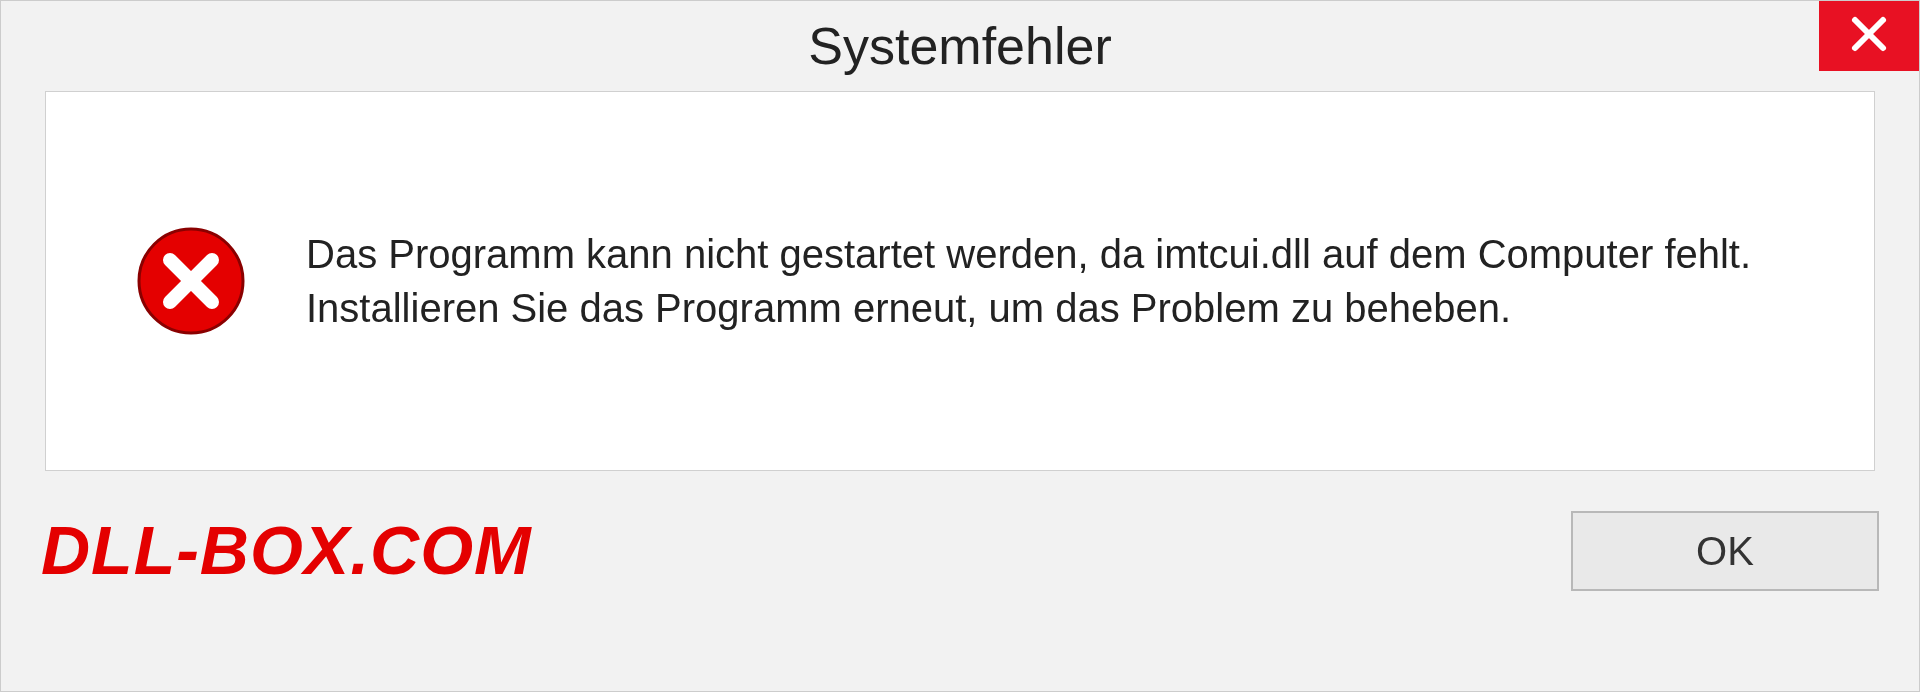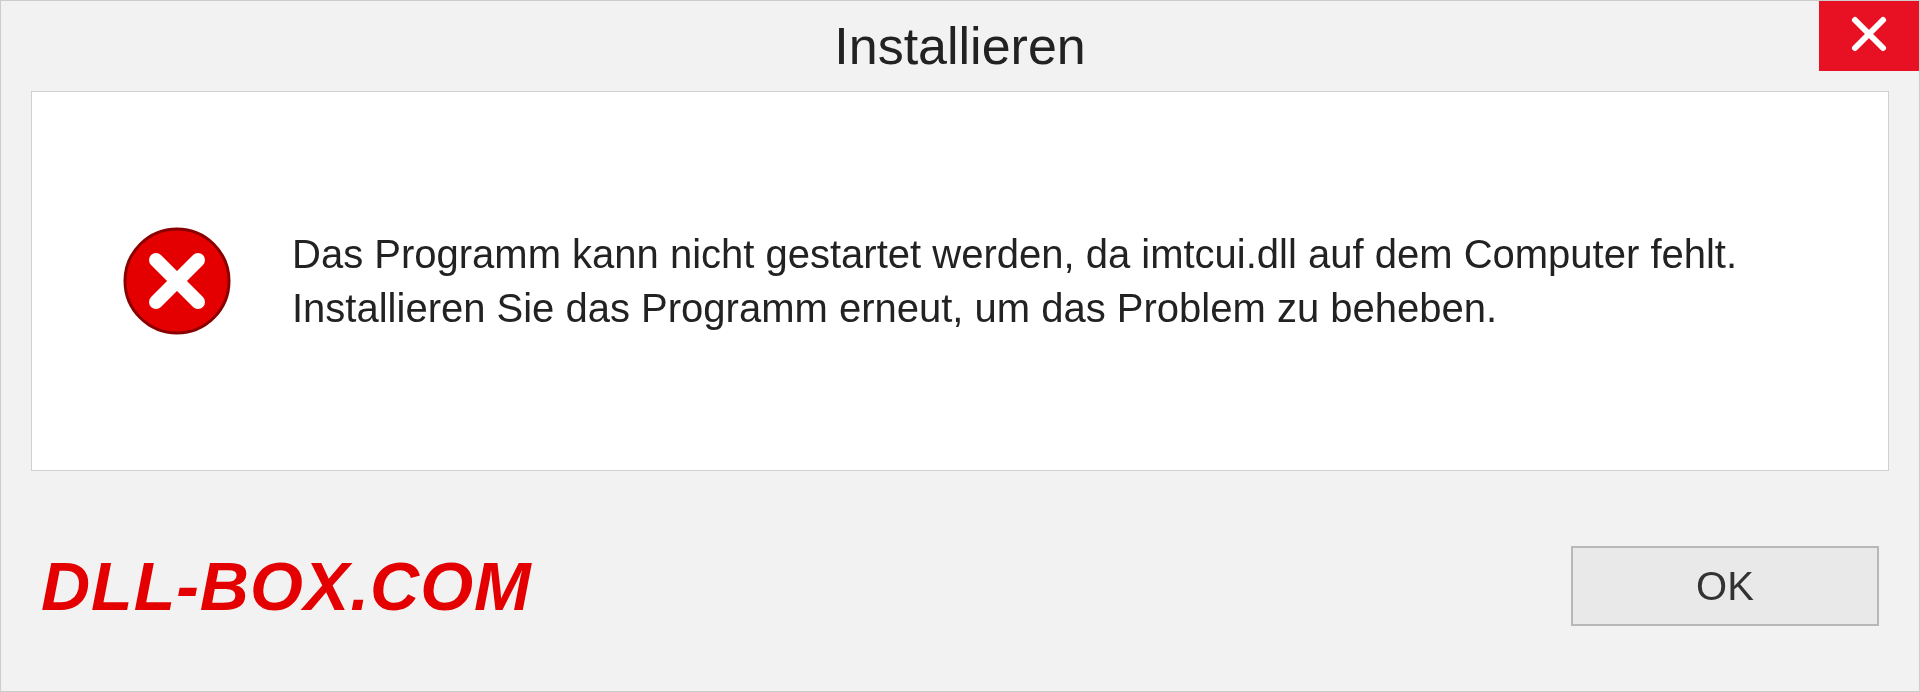--- a/index.html
+++ b/index.html
@@ -37,21 +37,21 @@
     width: 100px;
     height: 70px;
     background: #e81123;
     display: flex;
     align-items: center;
     justify-content: center;
     cursor: pointer;
   }
   .close-btn svg { width: 40px; height: 40px; }
   .content-panel {
-    margin: 0 30px;
+    margin: 0 44px;
     background: #ffffff;
     border: 1px solid #d0d0d0;
     height: 380px;
     display: flex;
     align-items: center;
     padding: 0 60px 0 90px;
   }
   .error-icon {
     flex: 0 0 auto;
     margin-right: 60px;
@@ -63,21 +63,21 @@
     color: #222;
     max-width: 1450px;
   }
   .footer {
     position: absolute;
     bottom: 0;
     left: 0;
     right: 0;
     height: 180px;
     display: flex;
-    align-items: center;
+    align-items: flex-start;
     justify-content: space-between;
     padding: 0 40px 30px 40px;
   }
   .watermark {
     font-size: 68px;
     font-weight: 800;
     font-style: italic;
     color: #e40000;
     letter-spacing: 1px;
     font-family: Arial, sans-serif;
@@ -95,21 +95,21 @@
     cursor: pointer;
     font-family: "Segoe UI", Arial, sans-serif;
   }
 </style>
 </head>
 <body>
 
 <div class="dialog">
 
   <div class="titlebar">
-    <div class="title">Installieren</div>
+    <div class="title">Systemfehler</div>
     <div class="close-btn">
       <span>
         <svg viewBox="0 0 40 40">
           <line x1="6" y1="6" x2="34" y2="34" stroke="#ffffff" stroke-width="6" stroke-linecap="round"></line>
           <line x1="34" y1="6" x2="6" y2="34" stroke="#ffffff" stroke-width="6" stroke-linecap="round"></line>
         </svg>
       </span>
     </div>
   </div>
 

